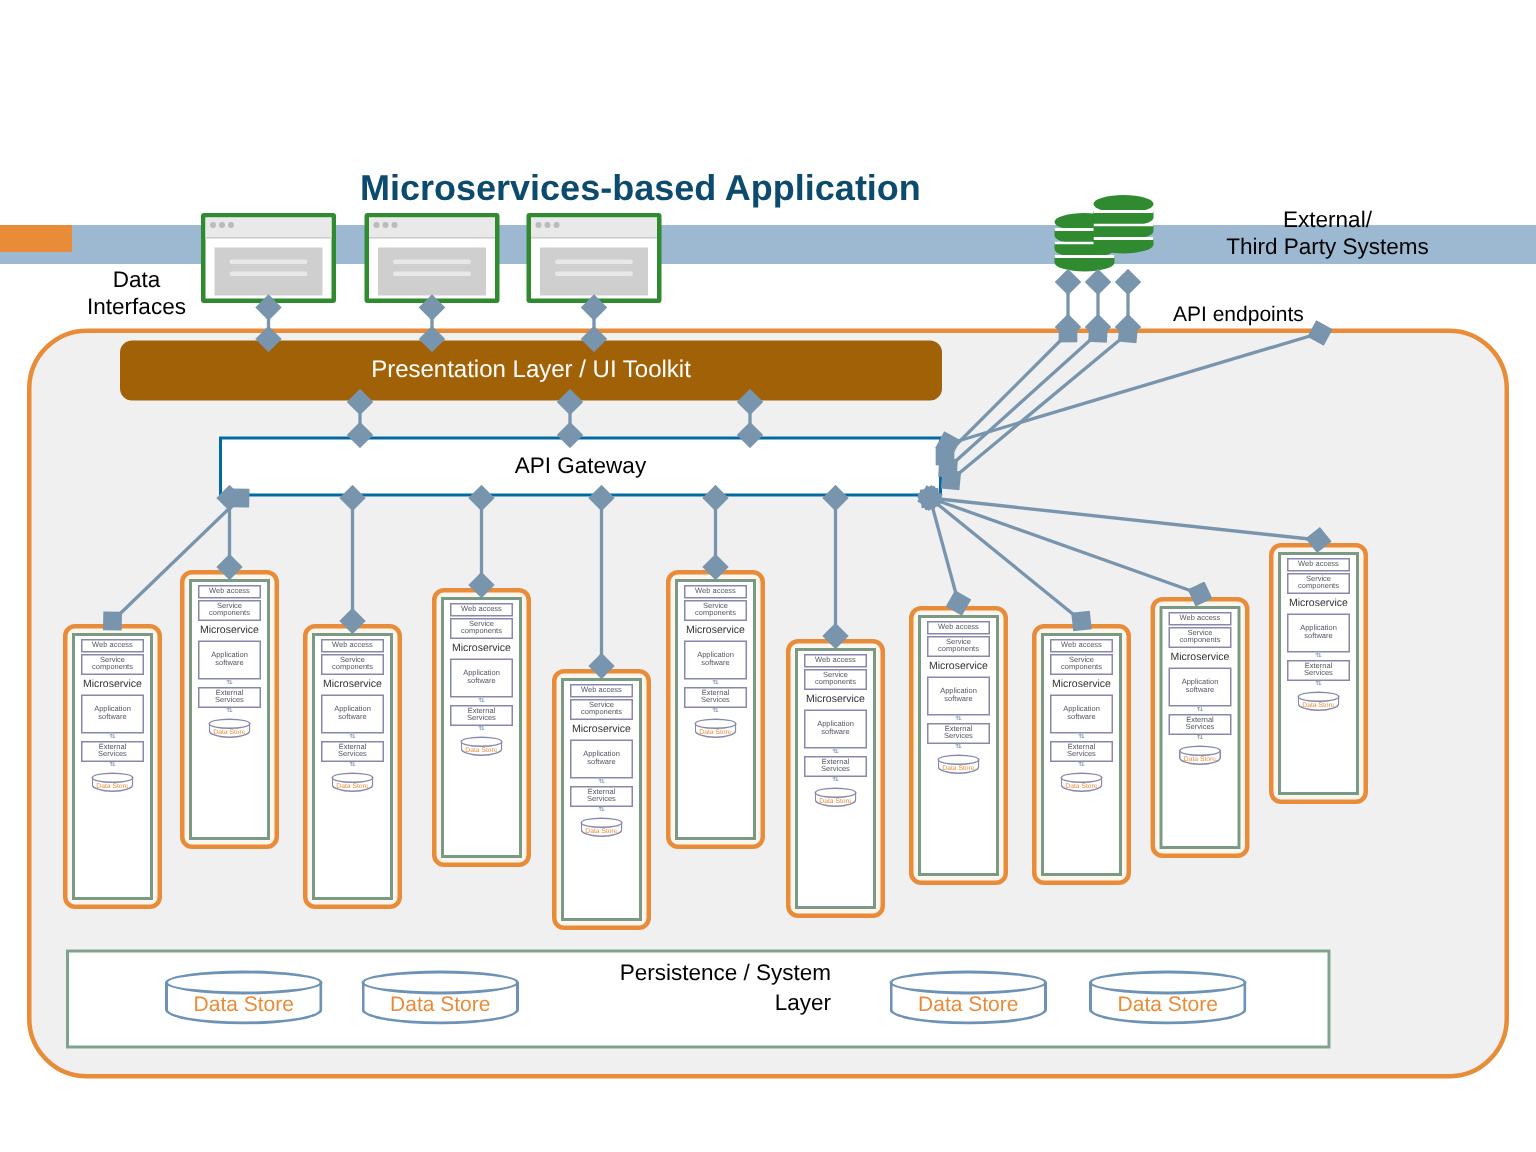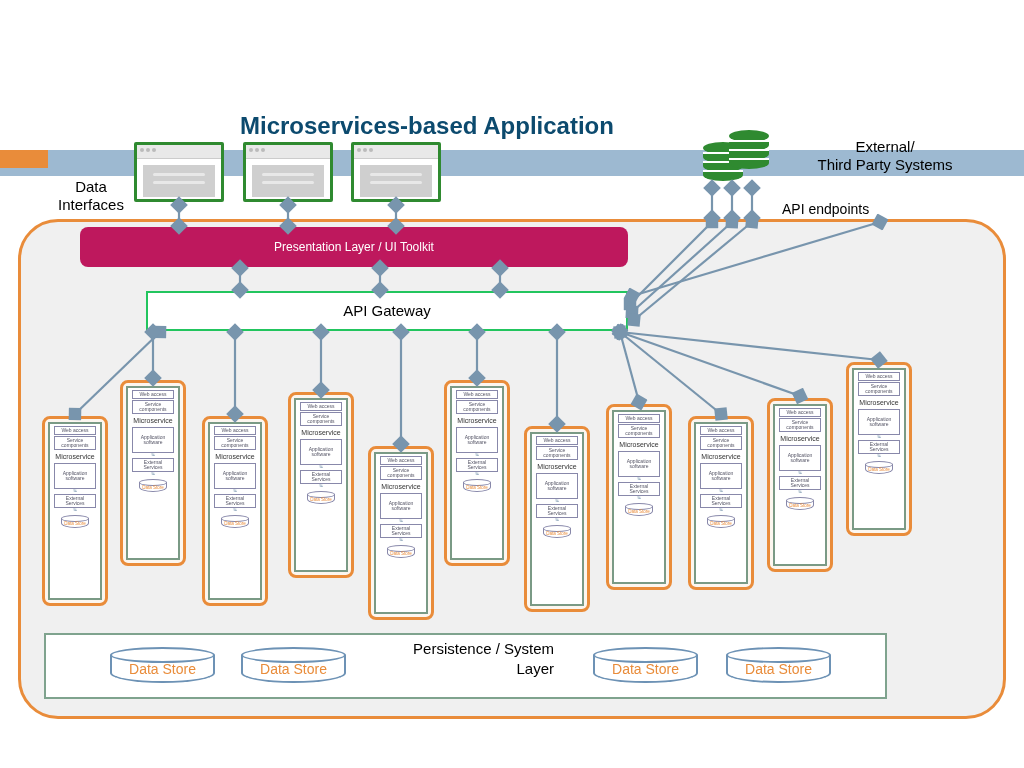--- a/index.html
+++ b/index.html
@@ -22,23 +22,23 @@
   .browser .body::before { top:8px; }
   .browser .body::after { top:16px; }
   
   .db-pair { position: absolute; top: 130px; left: 703px; }
   .db { position:absolute; width: 40px; }
   .db .top { width:40px; height:12px; background:#2f8a30; border-radius:50%; }
   .db .seg { width:40px; height:11px; background:#2f8a30; border-top:2px solid #fff; border-radius:0 0 20px 20px / 0 0 6px 6px; margin-top:-2px; }
   
   .main-box { position: absolute; left: 18px; top: 219px; width: 988px; height: 500px; border: 3px solid #e98c3a; border-radius: 40px; background: #f0f0f0; }
   
-  .presentation { position: absolute; left: 80px; top: 227px; width: 548px; height: 40px; background: #be185d; border-radius: 8px; color:#fff; text-align:center; line-height:40px; font-size:12px; }
-  
-  .gateway { position: absolute; left: 146px; top: 291px; width: 482px; height: 40px; background:#fff; border:2px solid #22c55e; text-align:center; line-height:36px; font-size:15px; }
+  .presentation { position: absolute; left: 80px; top: 227px; width: 548px; height: 40px; background: #a16207; border-radius: 8px; color:#fff; text-align:center; line-height:40px; font-size:16px; }
+  
+  .gateway { position: absolute; left: 146px; top: 291px; width: 482px; height: 40px; background:#fff; border:2px solid #0369a1; text-align:center; line-height:36px; font-size:15px; }
   
   .persistence { position: absolute; left: 44px; top: 633px; width: 843px; height: 66px; background:#fff; border:2px solid #7fa38e; }
   .persistence .plabel { position:absolute; left:328px; top:4px; width:180px; text-align:right; font-size:15px; line-height:1.3; }
   
   .big-ds { position:absolute; width:105px; height:38px; }
   .big-ds .cyl-top { width:105px; height:16px; border:2px solid #6d92b5; border-radius:50%; background:#fff; position:absolute; top:0; }
   .big-ds .cyl-body { width:105px; height:28px; border:2px solid #6d92b5; border-top:none; border-radius:0 0 52px 52px / 0 0 10px 10px; background:#fff; position:absolute; top:8px; }
   .big-ds .dslabel { position:absolute; top:14px; width:100%; text-align:center; color:#e98c3a; font-size:14px; }
   
   .micro { position:absolute; border:3px solid #e98c3a; border-radius:8px; background:#fcf6ef; padding:3px; }

